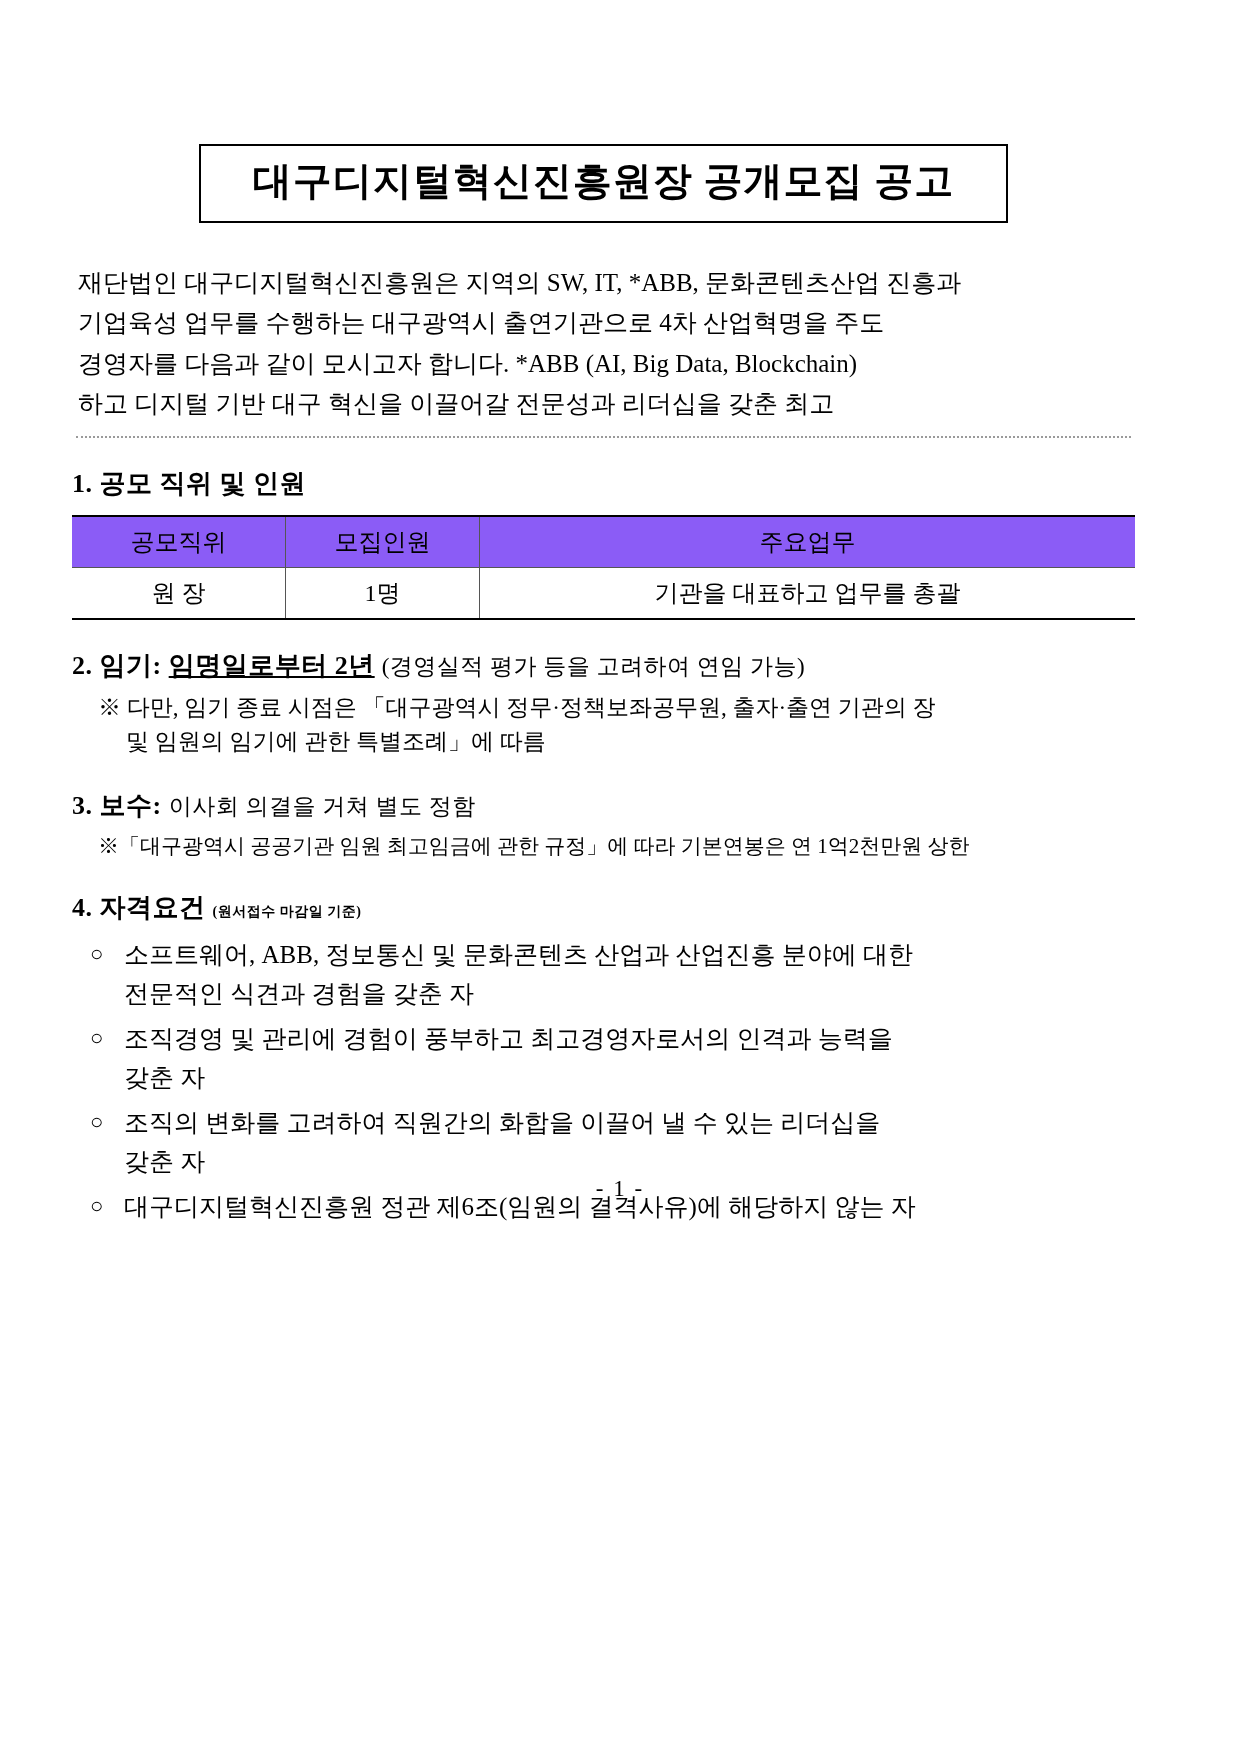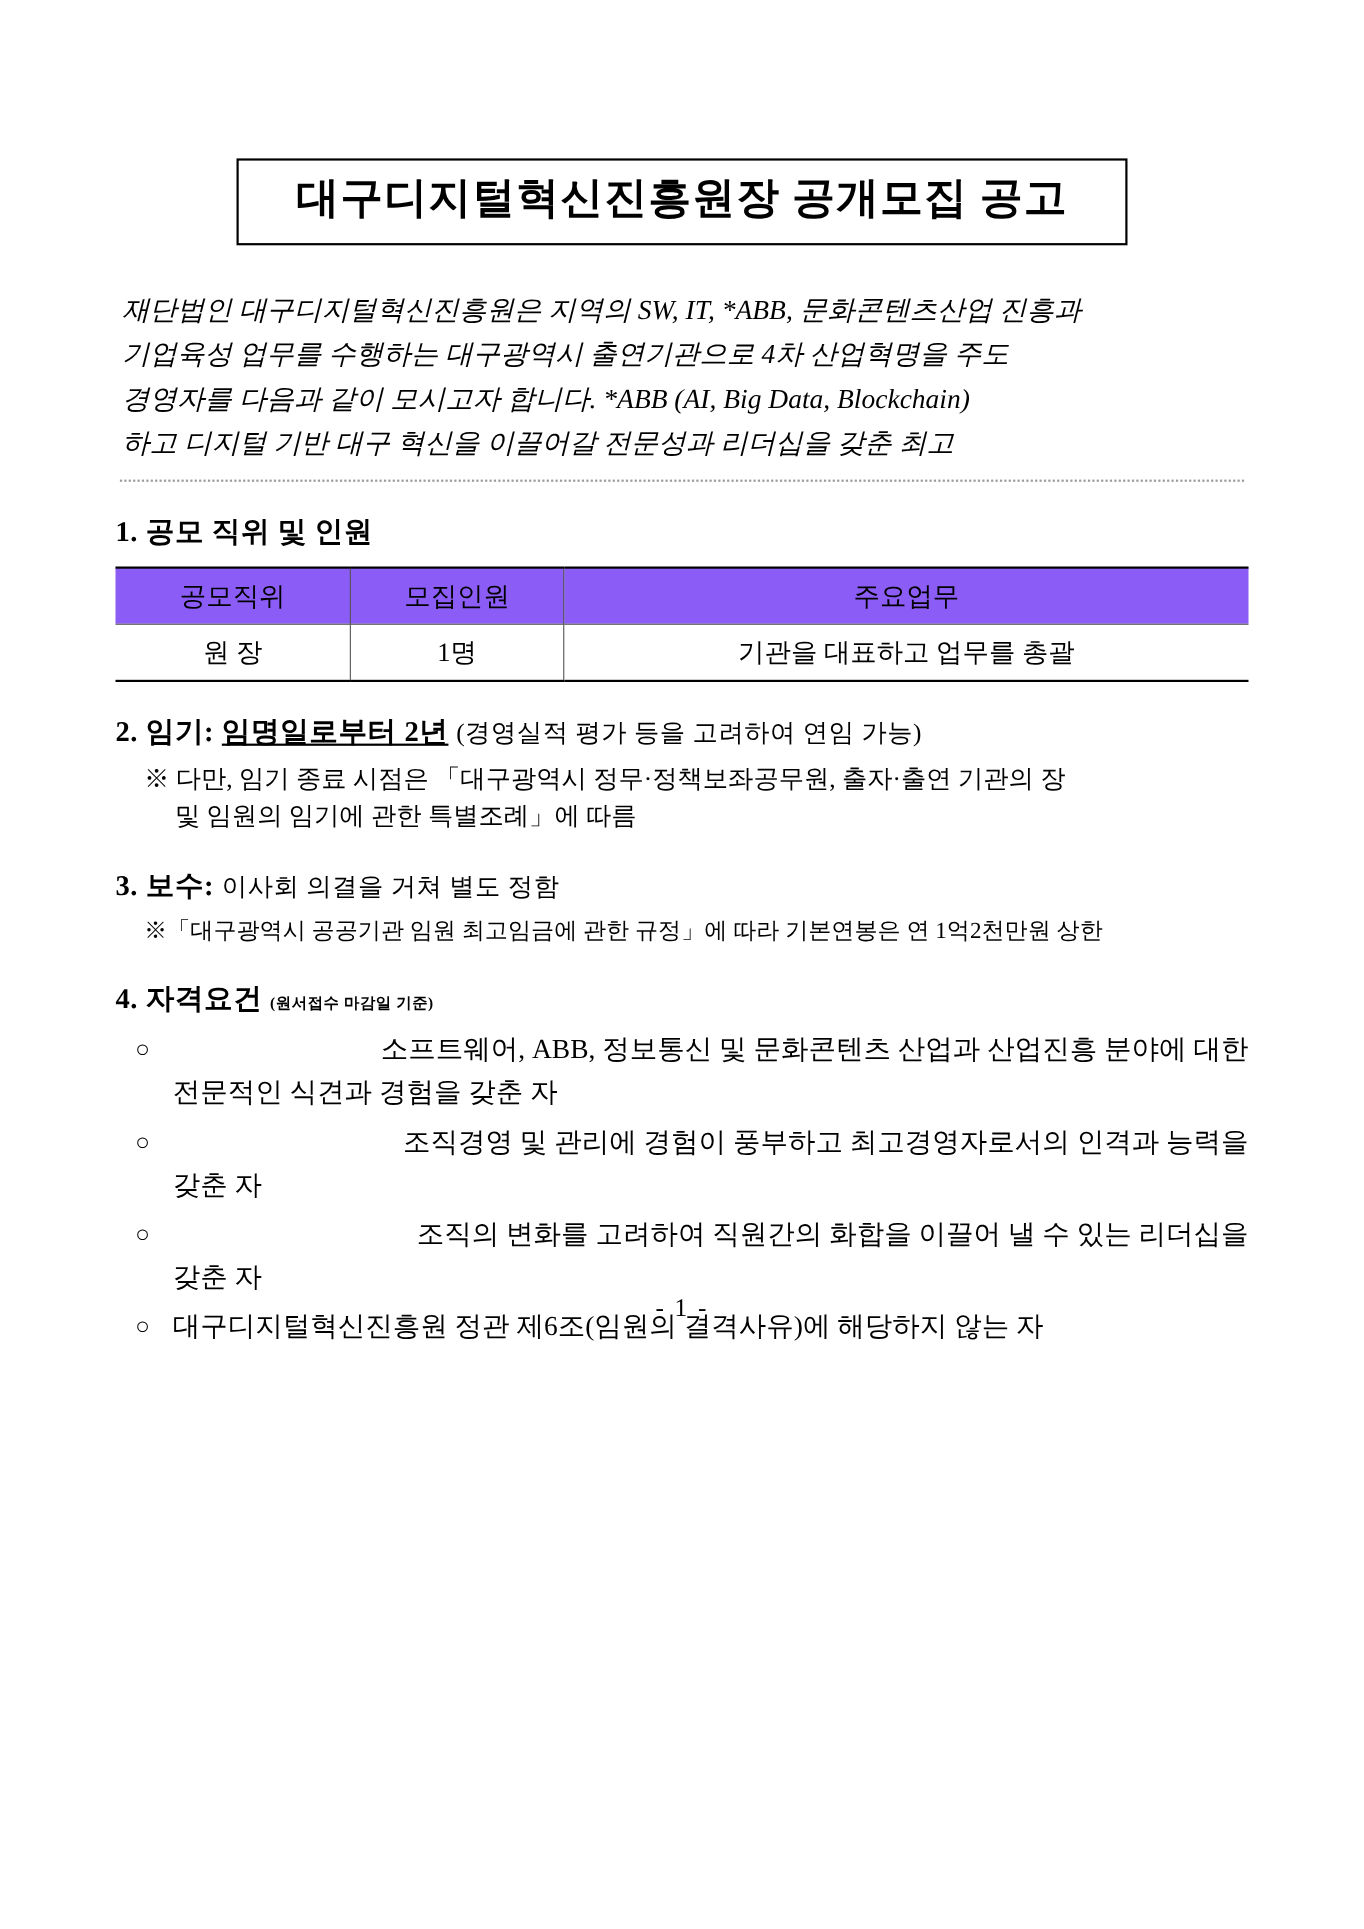--- a/index.html
+++ b/index.html
@@ -13,21 +13,21 @@
     font-family: "Liberation Serif", "DejaVu Serif", serif;
     color: #000000;
     position: relative;
     overflow: hidden;
   }
   .page {
     position: relative;
     width: 1240px;
     height: 1360px;
     box-sizing: border-box;
-    padding: 130px 105px 40px 105px;
+    padding: 130px 105px 40px 72px;
   }
 
   
   .title-wrap {
     display: flex;
     justify-content: center;
     margin-top: 14px;
   }
   .title-box {
     border: 2px solid #000;
@@ -43,21 +43,20 @@
   }
 
   
   .intro {
     margin-top: 40px;
     font-size: 25px;
     line-height: 1.62;
     text-align: justify;
     text-justify: inter-word;
     padding: 0 6px;
-    font-style: italic;
   }
   .intro .line {
     display: block;
     white-space: nowrap;
   }
   .intro .line.spread {
     display: flex;
     justify-content: space-between;
   }
   .dotted-sep {
@@ -155,21 +154,21 @@
   .bullet .btext {
     flex: 1 1 auto;
     text-align: justify;
   }
   .bullet .btext .ln {
     display: block;
     white-space: nowrap;
   }
   .bullet .btext .ln.spread {
     display: flex;
-    justify-content: flex-end;
+    justify-content: flex-start;
   }
 
   
   .quote-box {
     margin-top: 18px;
     border: 1px solid #777;
     padding: 16px 22px 18px 22px;
     font-size: 21px;
     line-height: 1.55;
   }

